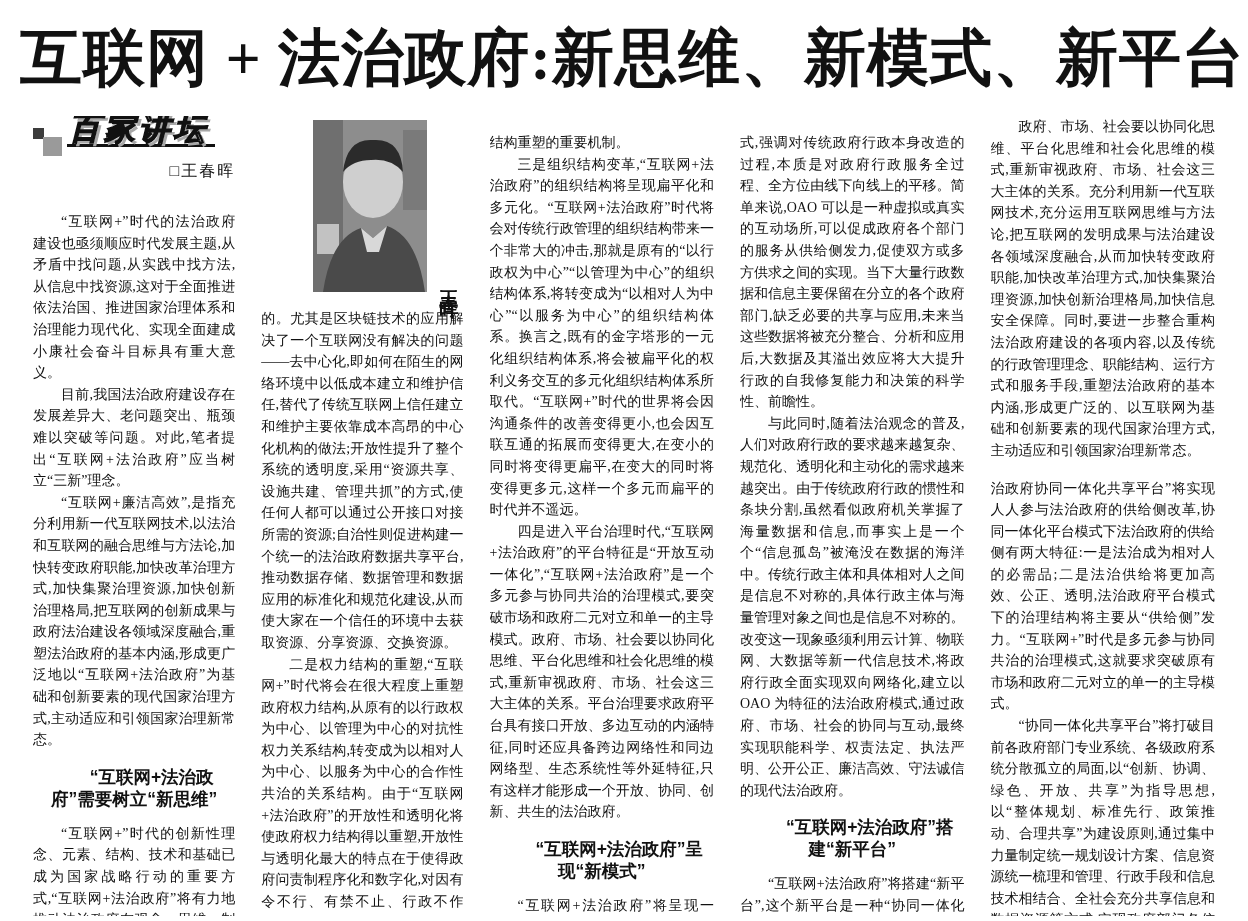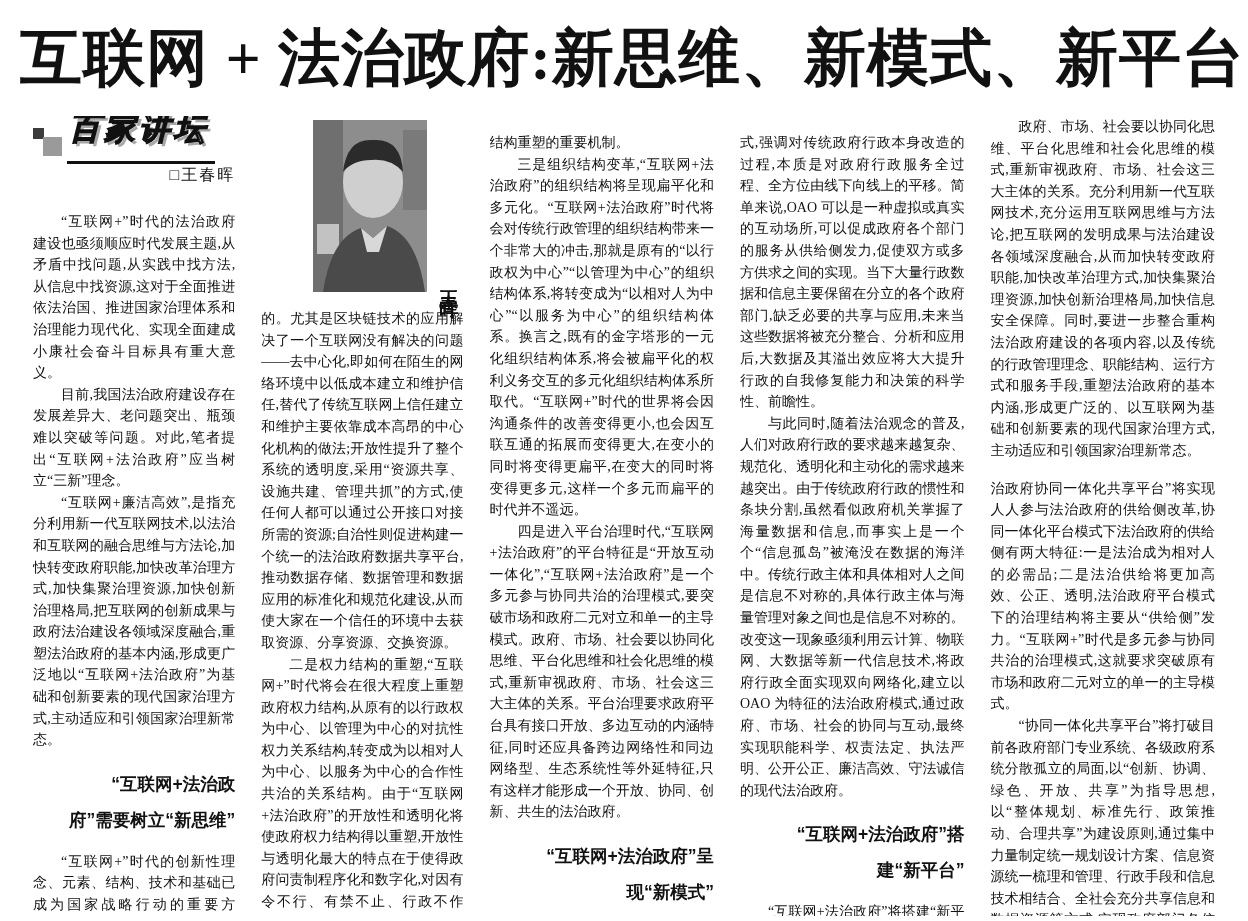--- a/index.html
+++ b/index.html
@@ -16,35 +16,35 @@
   }
   .content{
     display:flex;margin:10px 33px 0 33px;height:800px;gap:26px;
   }
   .col{flex:1 1 0;overflow:hidden;font-size:14px;line-height:21.6px;
     text-align:justify;text-justify:inter-character;}
   .col.wide{flex:1.11 1 0;}
   .para{text-indent:2em;margin:0;}
   .para.noindent{text-indent:0;margin-top:16px;}
   .subhead{
-    font-weight:bold;font-size:17.5px;line-height:36px;
-    text-indent:2em;margin:15px 0 13px 0;text-align:right;
+    font-weight:bold;font-size:17.5px;line-height:22px;
+    text-indent:2em;margin:15px 0 13px 0;text-align:center;
     font-family:"Liberation Sans","DejaVu Sans",sans-serif;
   }
   
   .kicker-wrap{height:95px;}
   .kicker-row{display:flex;align-items:flex-start;}
   .kicker-icon{position:relative;width:34px;height:34px;margin-top:10px;flex:0 0 34px;}
   .kicker-icon .sq-small{position:absolute;left:0;top:2px;width:11px;height:11px;background:#3c3c3c;}
   .kicker-icon .sq-big{position:absolute;left:10px;top:11px;width:19px;height:19px;background:#9a9a9a;}
   .kicker-title{
     font-size:31px;font-weight:bold;font-style:italic;letter-spacing:4px;
     color:#f5f5f5;-webkit-text-stroke:1.3px #111;
     text-shadow:3px 3px 0 #a8a8a8;
-    border-bottom:3.5px solid #111;padding:2px 6px 21px 2px;
+    border-bottom:3.5px solid #111;padding:2px 6px 4px 2px;
     font-family:"Liberation Sans","DejaVu Sans",sans-serif;
   }
   .author{margin-top:0;font-size:16px;letter-spacing:2px;text-align:right;text-indent:0;}
   
   .photo-wrap{display:flex;align-items:flex-end;height:176px;margin-bottom:7px;}
   .photo{width:114px;height:172px;margin-left:52px;flex:0 0 114px;
     background:#8f8f8f;position:relative;overflow:hidden;}
   .photo svg{display:block;}
   .photo-caption{
     writing-mode:vertical-rl;text-orientation:upright;

